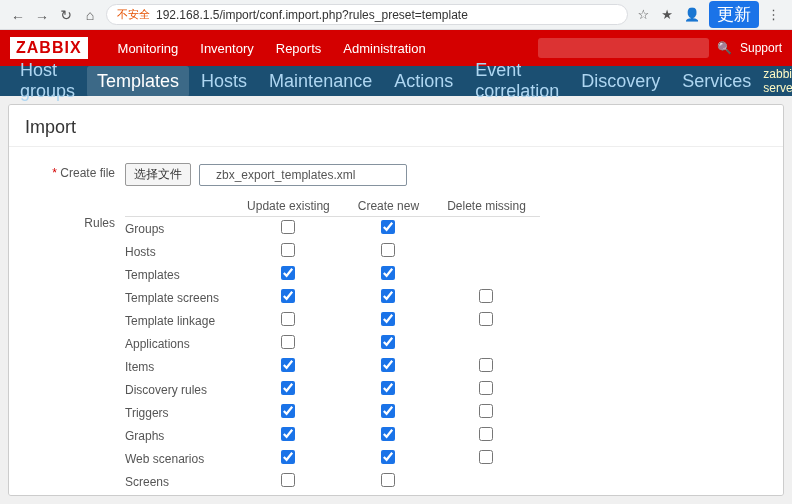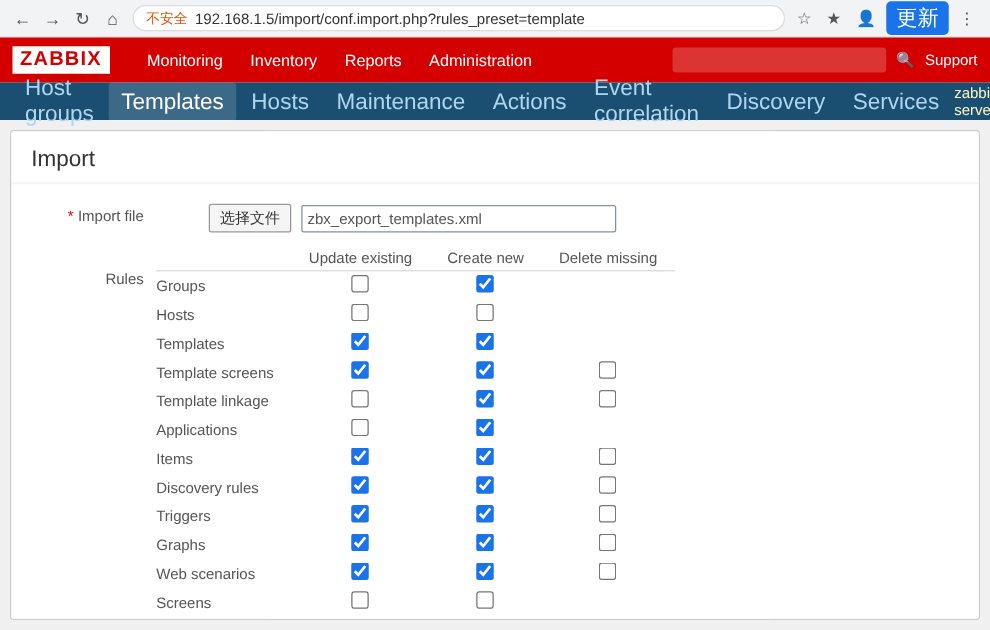--- a/index.html
+++ b/index.html
@@ -105,36 +105,35 @@
       font-size: 12px;
     }
     .form-label.required::before {
       content: '* ';
       color: #d40000;
     }
     .file-input-area {
       display: flex;
       align-items: center;
       gap: 8px;
-      margin-left: 42px;
     }
     .file-btn {
       background: #f5f5f5;
       border: 1px solid #999;
       padding: 2px 8px;
       font-size: 12px;
       cursor: pointer;
       color: #333;
       border-radius: 2px;
     }
     .file-text-input {
       border: 1px solid #85929e;
-      padding: 3px 4px;
-      font-size: 12px;
-      width: 252px;
+      padding: 3px 16px;
+      font-size: 12px;
+      width: 208px;
       color: #555;
       border-radius: 2px;
     }
 
     
     .rules-section {
       display: flex;
       gap: 10px;
       margin-bottom: 10px;
     }
@@ -227,21 +226,21 @@
   <div class="secondary-nav-item">Discovery</div>
   <div class="secondary-nav-item">Services</div>
   <div class="secondary-nav-right">zabbix server</div>
 </div>
 
 <div class="page-content">
   <div class="page-title">Import</div>
   <div class="form-section">
 
     <div class="form-row">
-      <div class="form-label required">Import file</div>
+      <div class="form-label required">Create file</div>
       <div class="file-input-area">
         <button class="file-btn">选择文件</button>
         <input class="file-text-input" type="text" value="zbx_export_templates.xml" style="">
       </div>
     </div>
 
     <div class="rules-section">
       <div class="rules-label">Rules</div>
       <div>
         <table class="rules-table">

